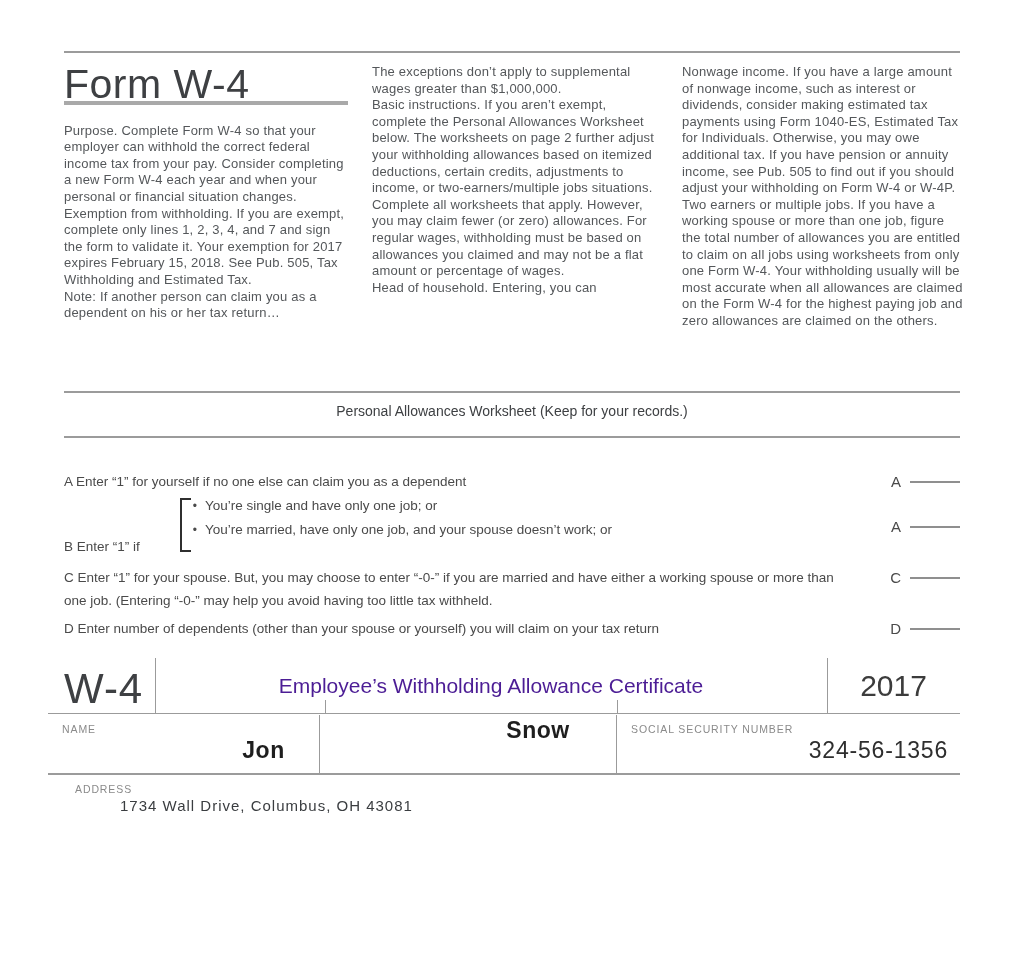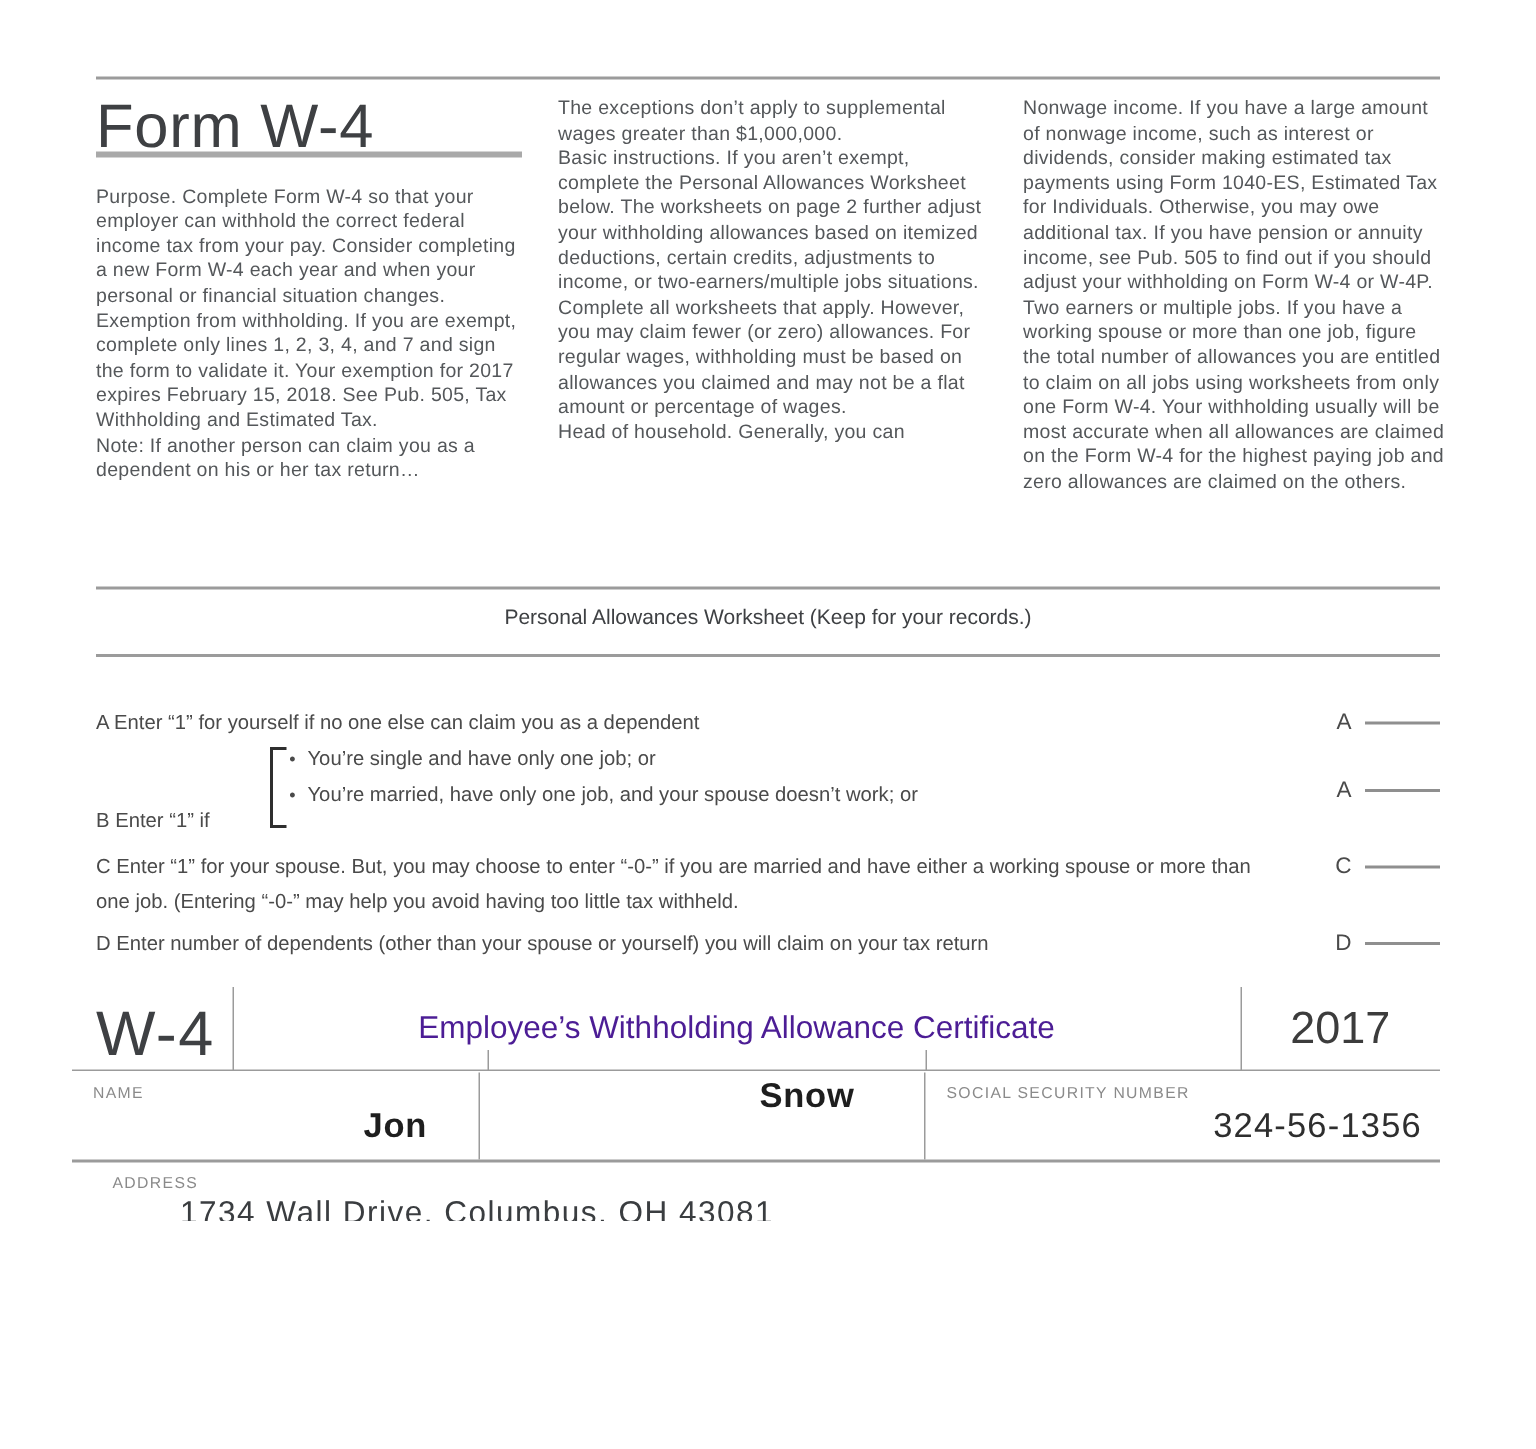--- a/index.html
+++ b/index.html
@@ -71,21 +71,21 @@
   .cell-value { font-size:23px; font-weight:bold; color:#1e1e1e; margin-top:2px;
                 letter-spacing:0.5px; }
   .cell-1 .cell-value { text-align:center; padding-left:160px; }
   .cell-2 .cell-value { text-align:center; padding-left:140px; }
   .cell-3 .cell-value { text-align:right; padding-right:12px; font-weight:400;
                         color:#2e2e2e; letter-spacing:0.8px; }
 
   .address-row { position:absolute; left:48px; top:777px; width:912px; height:59px;
                  border-bottom:2px solid #9b9b9b; }
   .address-row .cell-label { padding:6px 0 0 27px; }
-  .address-value { font-size:21px; color:#3a3d40; margin:2px 0 0 72px;
+  .address-value { font-size:15px; color:#3a3d40; margin:2px 0 0 72px;
                    letter-spacing:1px; }
 
   .sig-row { position:absolute; left:0; top:838px; width:1024px; height:74px;
              overflow:hidden; }
   .sig-rule { position:absolute; left:45px; top:68px; width:917px; height:2px;
               background:#9b9b9b; }
   .sig-label { position:absolute; left:64px; top:40px; width:280px;
                font-size:12.5px; line-height:20px; color:#4f4f4f; }
   .sig-arrow-1 { position:absolute; left:337px; top:37px; font-size:13px; color:#111; }
   .sig-arrow-2 { position:absolute; left:745px; top:37px; font-size:13px; color:#111; }
@@ -109,21 +109,21 @@
     <div class="form-title-rule"></div>
     <p>Purpose. Complete Form W-4 so that your employer can withhold the correct federal income tax from your pay. Consider completing a new Form W-4 each year and when your personal or financial situation changes.</p>
     <p>Exemption from withholding. If you are exempt, complete only lines 1, 2, 3, 4, and 7 and sign the form to validate it. Your exemption for 2017 expires February 15, 2018. See Pub. 505, Tax Withholding and Estimated Tax.</p>
     <p>Note: If another person can claim you as a dependent on his or her tax return…</p>
   </div>
 
   <div class="col col2">
     <p>The exceptions don’t apply to supplemental wages greater than $1,000,000.</p>
     <p>Basic instructions. If you aren’t exempt, complete the Personal Allowances Worksheet below. The worksheets on page 2 further adjust your withholding allowances based on itemized deductions, certain credits, adjustments to income, or two-earners/multiple jobs situations.</p>
     <p>Complete all worksheets that apply. However, you may claim fewer (or zero) allowances. For regular wages, withholding must be based on allowances you claimed and may not be a flat amount or percentage of wages.</p>
-    <p>Head of household. Generally, you can</p>
+    <p>Head of household. Entering, you can</p>
   </div>
 
   <div class="col col3">
     <p>Nonwage income. If you have a large amount of nonwage income, such as interest or dividends, consider making estimated tax payments using Form 1040-ES, Estimated Tax for Individuals. Otherwise, you may owe additional tax. If you have pension or annuity income, see Pub. 505 to find out if you should adjust your withholding on Form W-4 or W-4P.</p>
     <p>Two earners or multiple jobs. If you have a working spouse or more than one job, figure the total number of allowances you are entitled to claim on all jobs using worksheets from only one Form W-4. Your withholding usually will be most accurate when all allowances are claimed on the Form W-4 for the highest paying job and zero allowances are claimed on the others.</p>
   </div>
 
   <div class="hrule ws-rule-a"></div>
   <div class="ws-heading">Personal Allowances Worksheet (Keep for your records.)</div>
   <div class="hrule ws-rule-b"></div>

